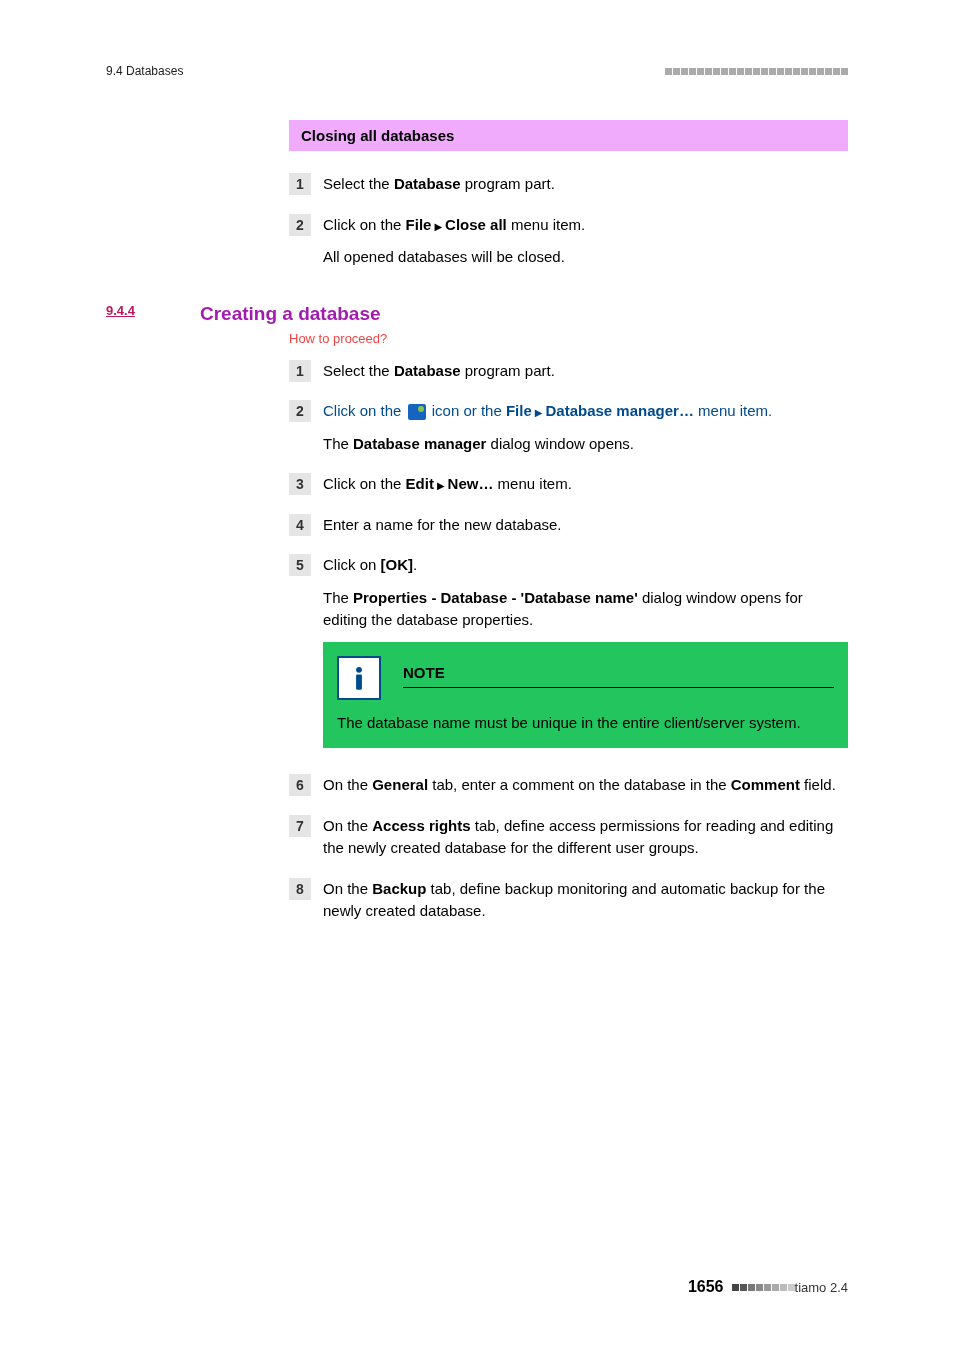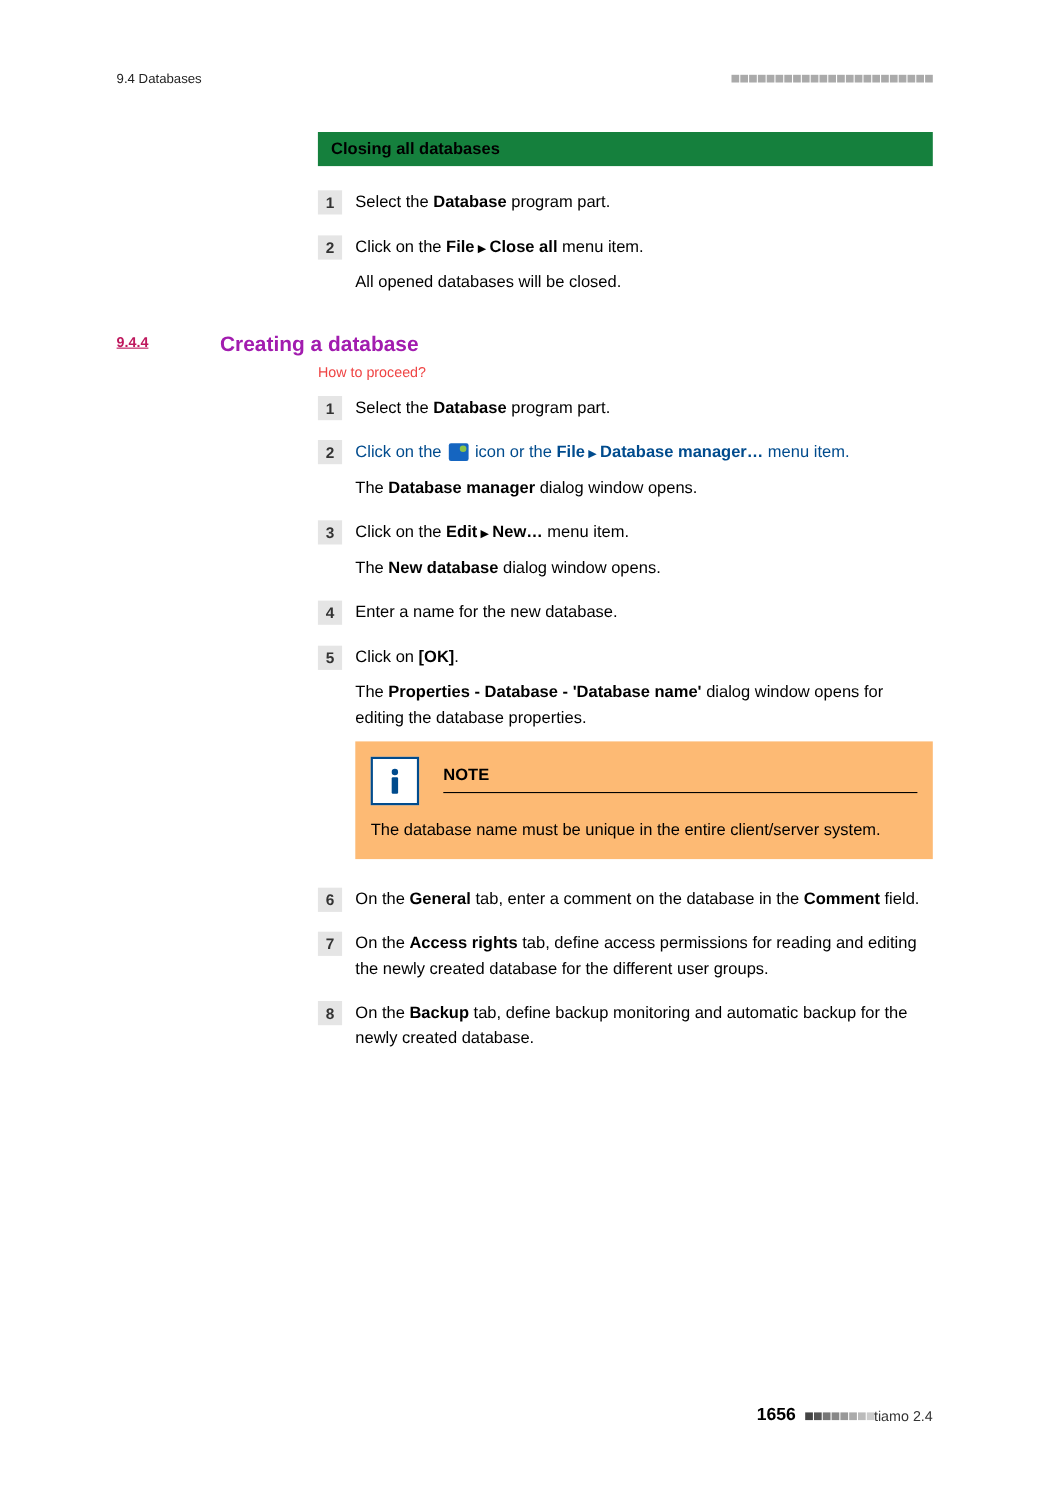--- a/index.html
+++ b/index.html
@@ -38,21 +38,21 @@
     .header-squares span {
       width: 7px;
       height: 7px;
       background: #aaa;
       display: inline-block;
     }
     .content-indent {
       margin-left: 183px;
     }
     .subsection-header {
-      background: #15803d;
+      background: #f0abfc;
       padding: 7px 12px;
       font-weight: bold;
       font-size: 15px;
       margin-bottom: 22px;
     }
     .step {
       display: flex;
       margin-bottom: 18px;
       gap: 12px;
     }
@@ -126,21 +126,21 @@
       content: "";
       position: absolute;
       top: 2px;
       right: 2px;
       width: 6px;
       height: 6px;
       background: #8bc34a;
       border-radius: 50%;
     }
     .note-box {
-      background: #fdba74;
+      background: #22c55e;
       padding: 14px 14px 14px 14px;
       margin-top: 10px;
       margin-bottom: 6px;
     }
     .note-header {
       display: flex;
       align-items: flex-start;
       gap: 22px;
       margin-bottom: 12px;
     }
@@ -278,21 +278,20 @@
           <div class="step-num">2</div>
           <div class="step-body">
             <p style="color: rgb(0, 75, 141);">Click on the <span class="inline-icon"></span> icon or the <b>File</b><span class="menu-sep">▶</span><b>Database manager…</b> menu item.</p>
             <p>The <b>Database manager</b> dialog window opens.</p>
           </div>
         </div>
         <div class="step">
           <div class="step-num">3</div>
           <div class="step-body">
             <p>Click on the <b>Edit</b><span class="menu-sep">▶</span><b>New…</b> menu item.</p>
-            <p>The <b>New database</b> dialog window opens.</p>
           </div>
         </div>
         <div class="step">
           <div class="step-num">4</div>
           <div class="step-body">
             <p>Enter a name for the new database.</p>
           </div>
         </div>
         <div class="step">
           <div class="step-num">5</div>

